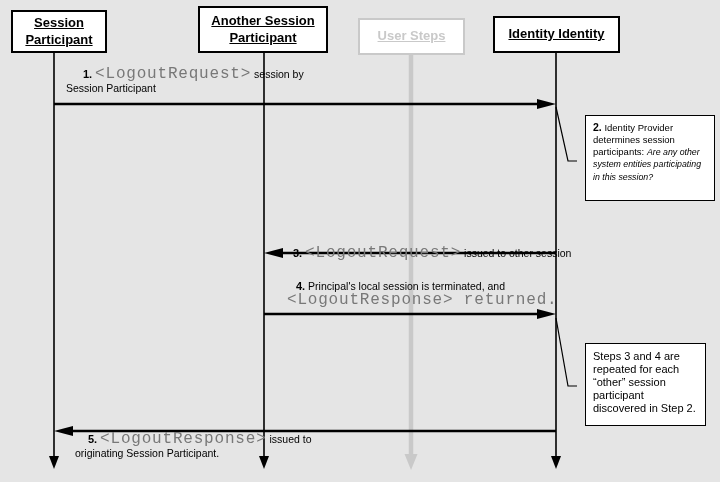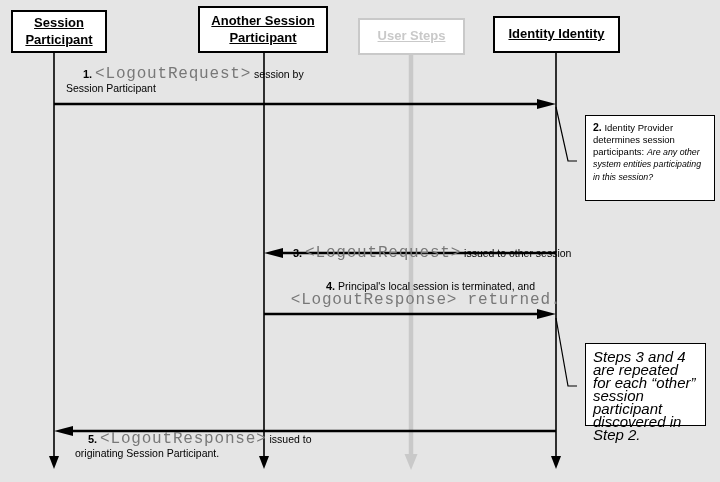--- a/index.html
+++ b/index.html
@@ -40,21 +40,21 @@
     font-family:"Liberation Mono",monospace;font-size:16px;letter-spacing:0.8px;
     color:var(--code-gray);white-space:pre;
   }
 
   .note{
     position:absolute;background:#ffffff;border:1.3px solid var(--ink);
     box-sizing:border-box;font-size:9.5px;line-height:11.8px;padding:6px 7px;margin-left:8px;
   }
   .note .step-num{font-size:10.5px;}
   .note em{font-size:8.8px;}
-  .note-34{line-height:13px;font-size:15px;font-style:italic;}
+  .note-34{line-height:13px;font-size:11px;}
 </style>
 </head>
 <body>
 
 <div class="canvas">
 
   <svg class="wires" width="720" height="482" viewBox="0 0 720 482">
 
     <g>
       <line x1="54" y1="53" x2="54" y2="457" class="s-ink lw15"></line>
@@ -117,21 +117,21 @@
   </div>
 
   <div class="msg" style="left:284px;top:214px;width:290px;margin-top:32px;">
     <div class="line ind9">
       <span class="step-num">3.</span>
       <span class="code">&lt;LogoutRequest&gt;</span>
       <span>issued to other session</span>
     </div>
   </div>
 
-  <div class="msg" style="left:281px;top:279px;width:290px;text-align:center;">
+  <div class="msg" style="left:287px;top:279px;width:290px;">
     <div class="line ind9">
       <span class="step-num">4.</span>
       <span>Principal's local session is terminated, and</span>
     </div>
     <div class="line">
       <span class="code">&lt;LogoutResponse&gt; returned.</span>
     </div>
   </div>
 
   <div class="msg" style="left:75px;top:392px;width:240px;margin-top:40px;">

